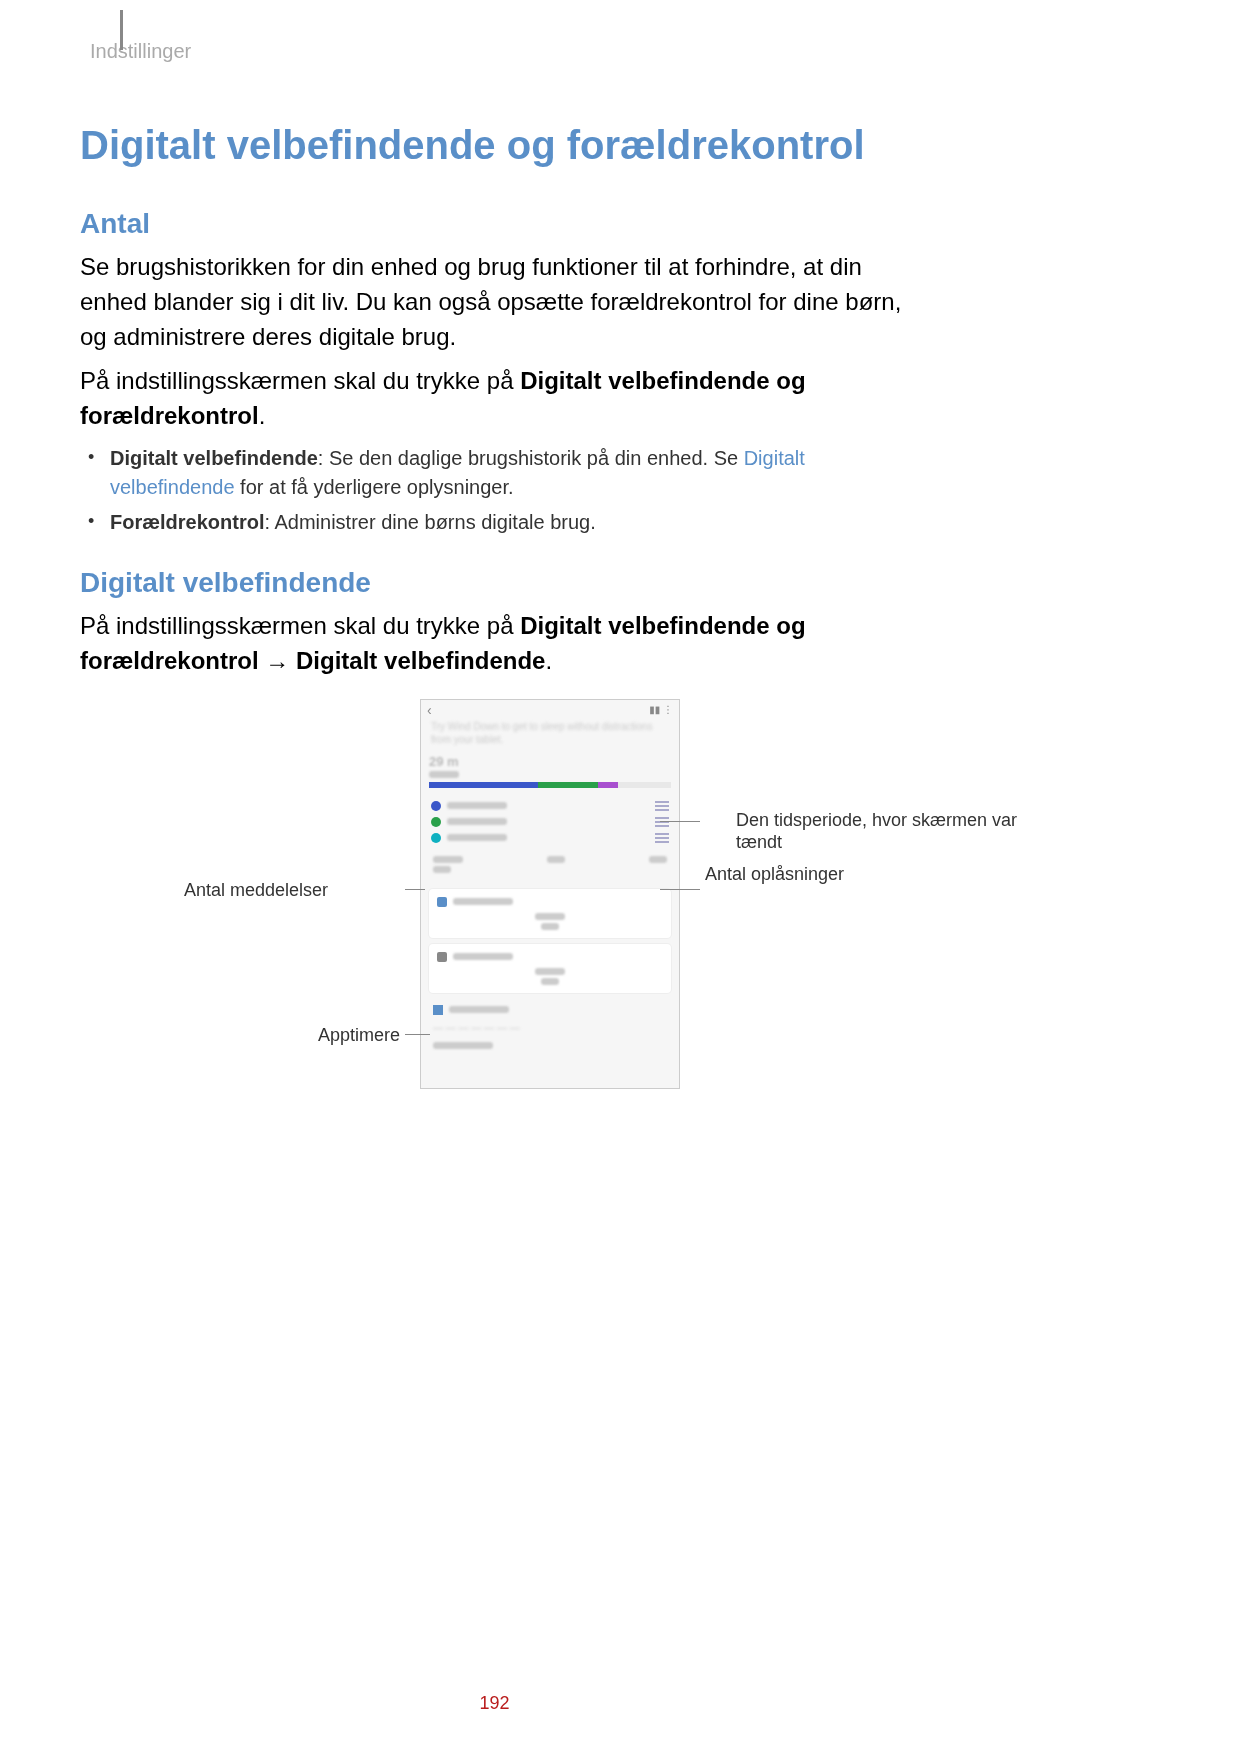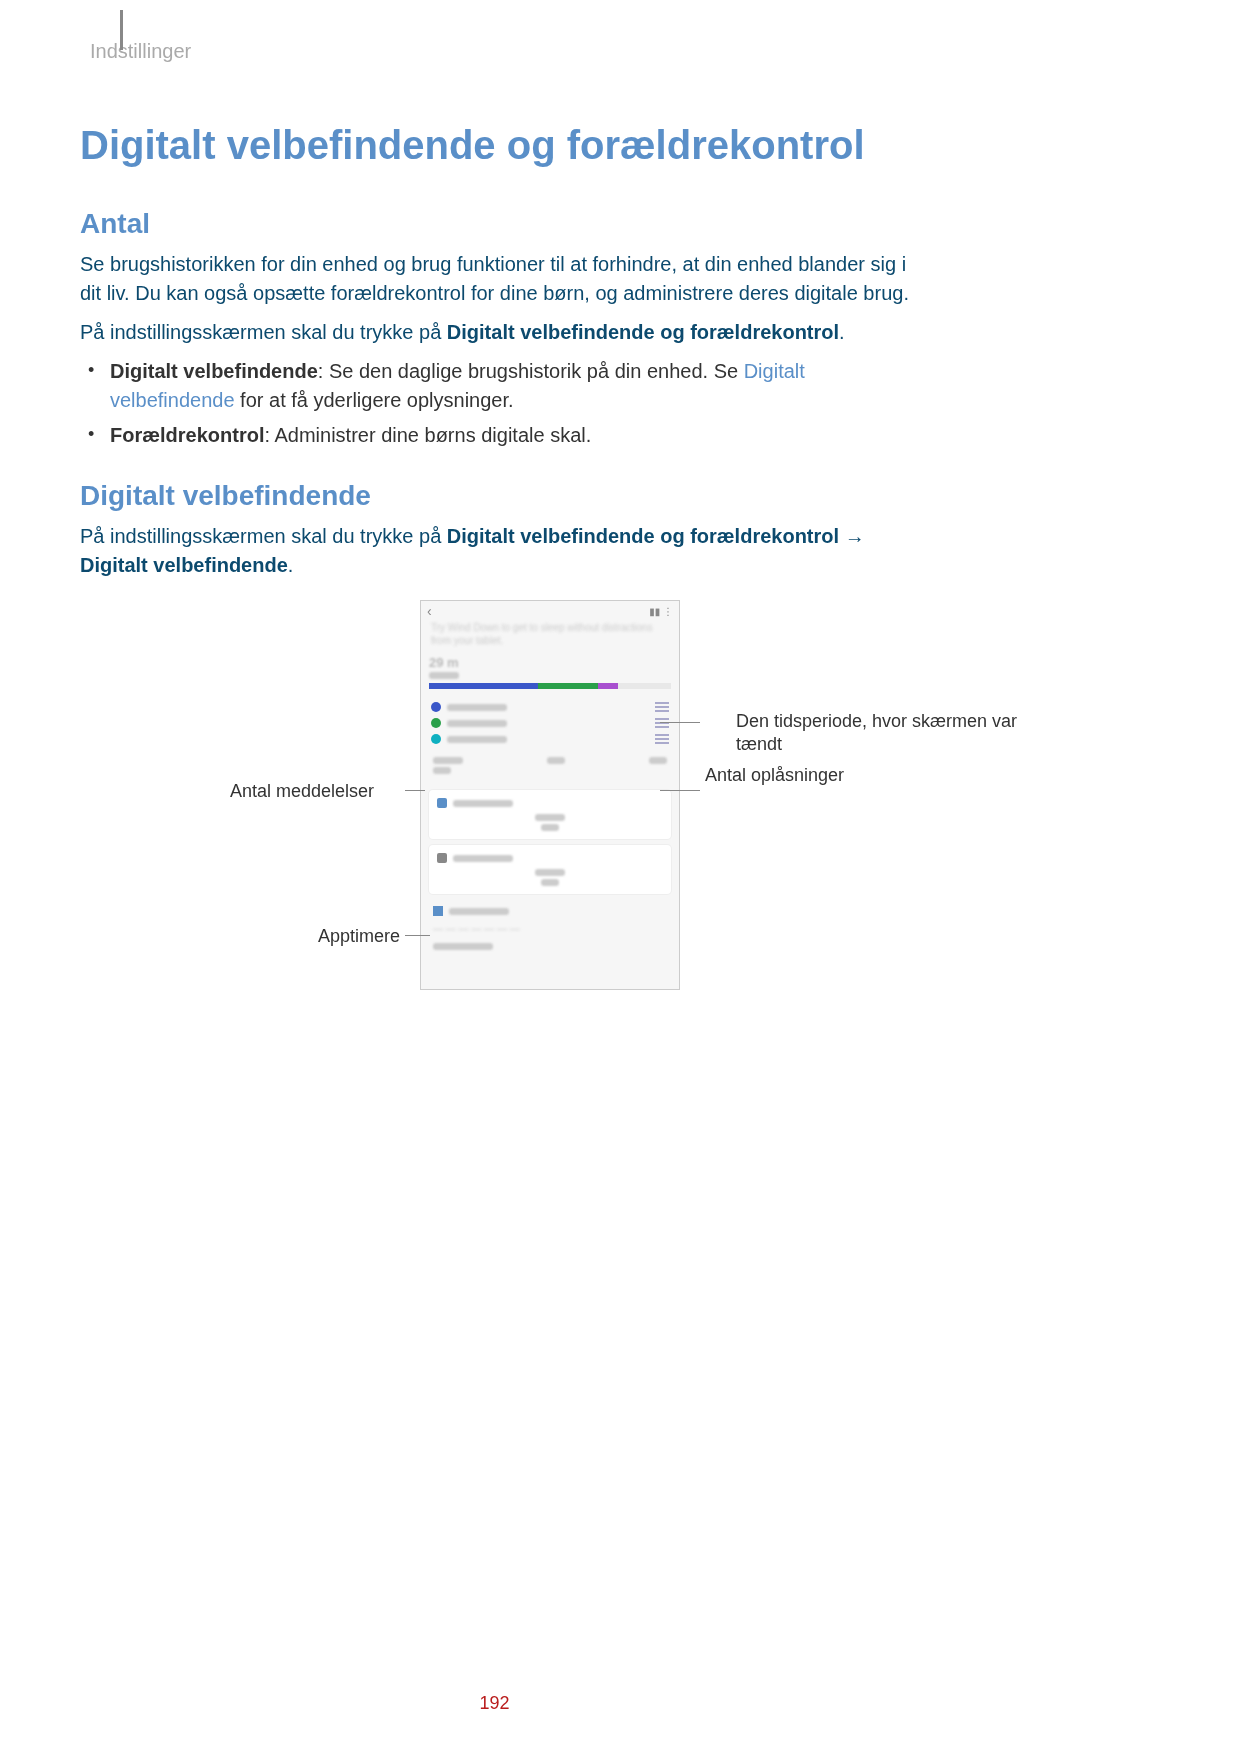--- a/index.html
+++ b/index.html
@@ -37,23 +37,23 @@
     font-weight: bold;
     margin: 20px 0 40px 0;
   }
   h2.subtitle {
     color: #5a8fc8;
     font-size: 28px;
     font-weight: bold;
     margin: 30px 0 10px 0;
   }
   p.body {
-    font-size: 20px;
+    font-size: 24px;
     line-height: 1.45;
-    color: #0c4a6e;
+    color: #000000;
     margin: 10px 0;
   }
   .bold { font-weight: bold; }
   a.link { color: #5a8fc8; text-decoration: none; }
   ul.bullets {
     list-style: none;
     padding: 0 0 0 30px;
     margin: 4px 0;
   }
   ul.bullets li {
@@ -188,21 +188,21 @@
 
   <p class="body">
     <span>På indstillingsskærmen skal du trykke på </span><span class="bold">Digitalt velbefindende og forældrekontrol</span><span>.</span>
   </p>
 
   <ul class="bullets">
     <li>
       <span class="bold">Digitalt velbefindende</span><span>: Se den daglige brugshistorik på din enhed. Se </span><a href="#" class="link">Digitalt velbefindende</a><span> for at få yderligere oplysninger.</span>
     </li>
     <li>
-      <span class="bold">Forældrekontrol</span><span>: Administrer dine børns digitale skal.</span>
+      <span class="bold">Forældrekontrol</span><span>: Administrer dine børns digitale brug.</span>
     </li>
   </ul>
 
   <h2 class="subtitle">Digitalt velbefindende</h2>
 
 
   <p class="body">
     <span>På indstillingsskærmen skal du trykke på </span><span class="bold">Digitalt velbefindende og forældrekontrol</span><span> → </span><span class="bold">Digitalt velbefindende</span><span>.</span>
   </p>
 
@@ -297,21 +297,21 @@
       <div class="timer-row">
         <div class="hourglass"></div>
         <div class="smudge"></div>
       </div>
       <div class="phone-blur" style="padding:0 12px">— — — — — — —</div>
       <div class="footer-row">
           <div class="smudge"></div>
         </div>
     </div>
 
-    <div class="callout" style="left:112px; top:180px; text-align:center; width:220px">Antal meddelelser</div>
+    <div class="callout" style="left:104px; top:180px; text-align:left; width:220px">Antal meddelelser</div>
     <div class="callout-line" style="left:325px; top:190px; width:20px"></div>
 
     <div class="callout" style="left:100px; top:325px; text-align:right; width:220px">Apptimere</div>
     <div class="callout-line" style="left:325px; top:335px; width:25px"></div>
 
     <div class="callout" style="left:656px; top:110px; width:320px">Den tidsperiode, hvor skærmen var tændt</div>
     <div class="callout-line" style="left:580px; top:122px; width:40px"></div>
 
     <div class="callout" style="left:625px; top:164px; width:320px">Antal oplåsninger</div>
     <div class="callout-line" style="left:580px; top:190px; width:40px"></div>

